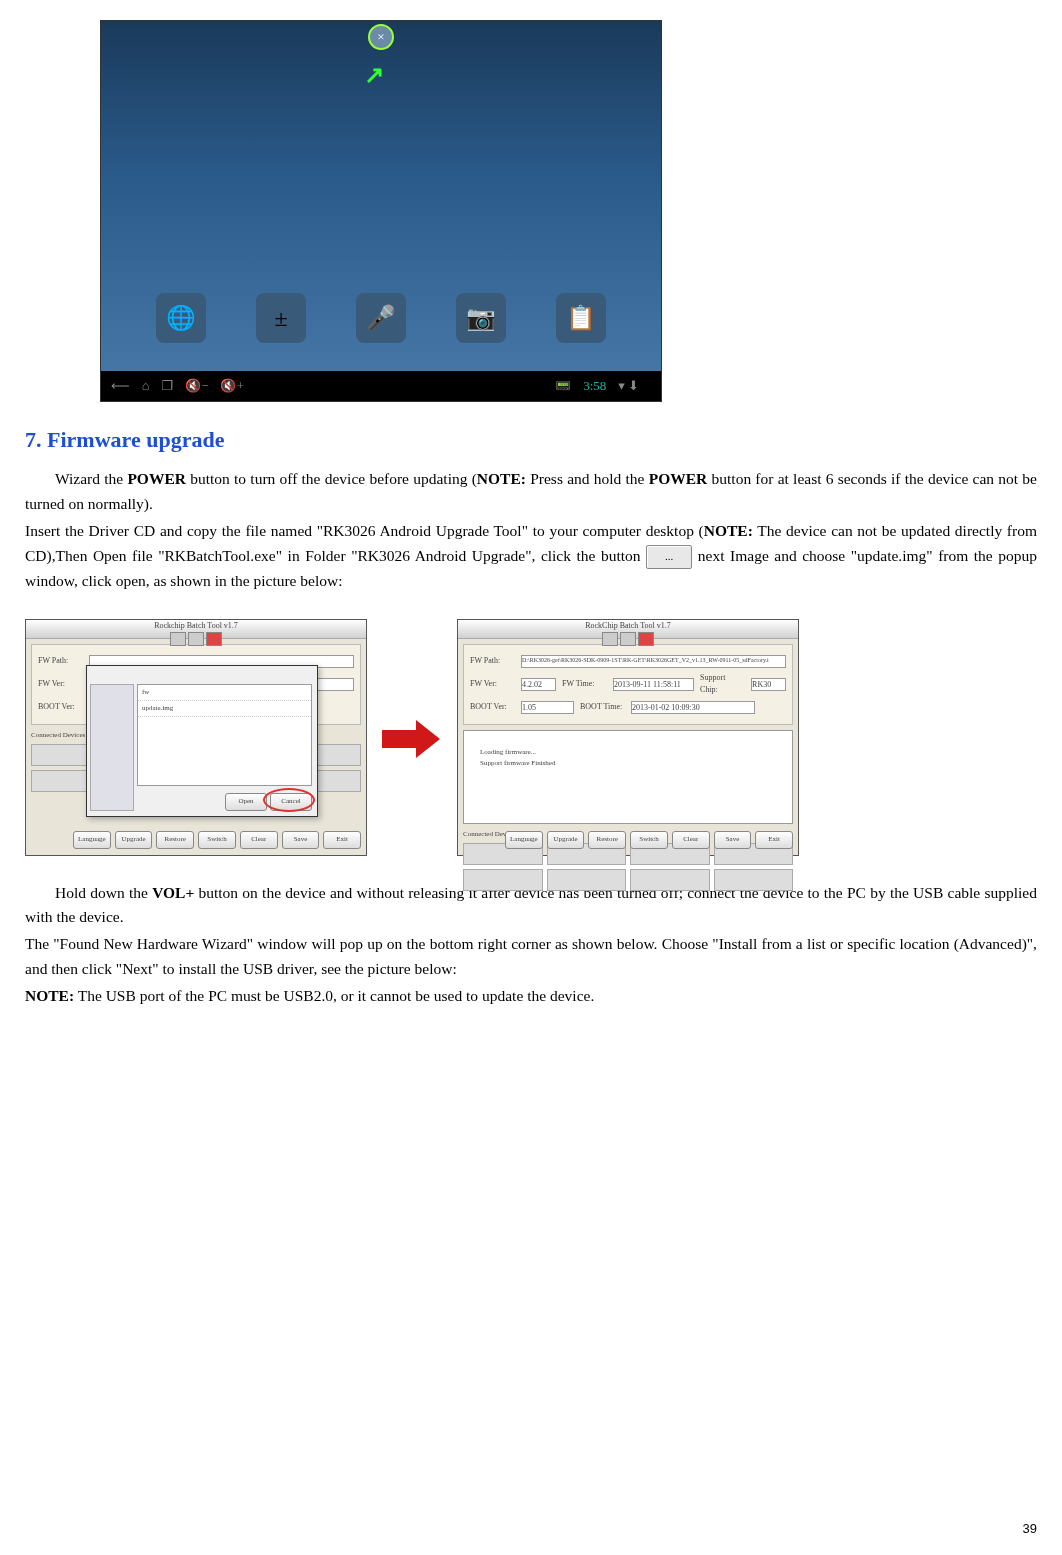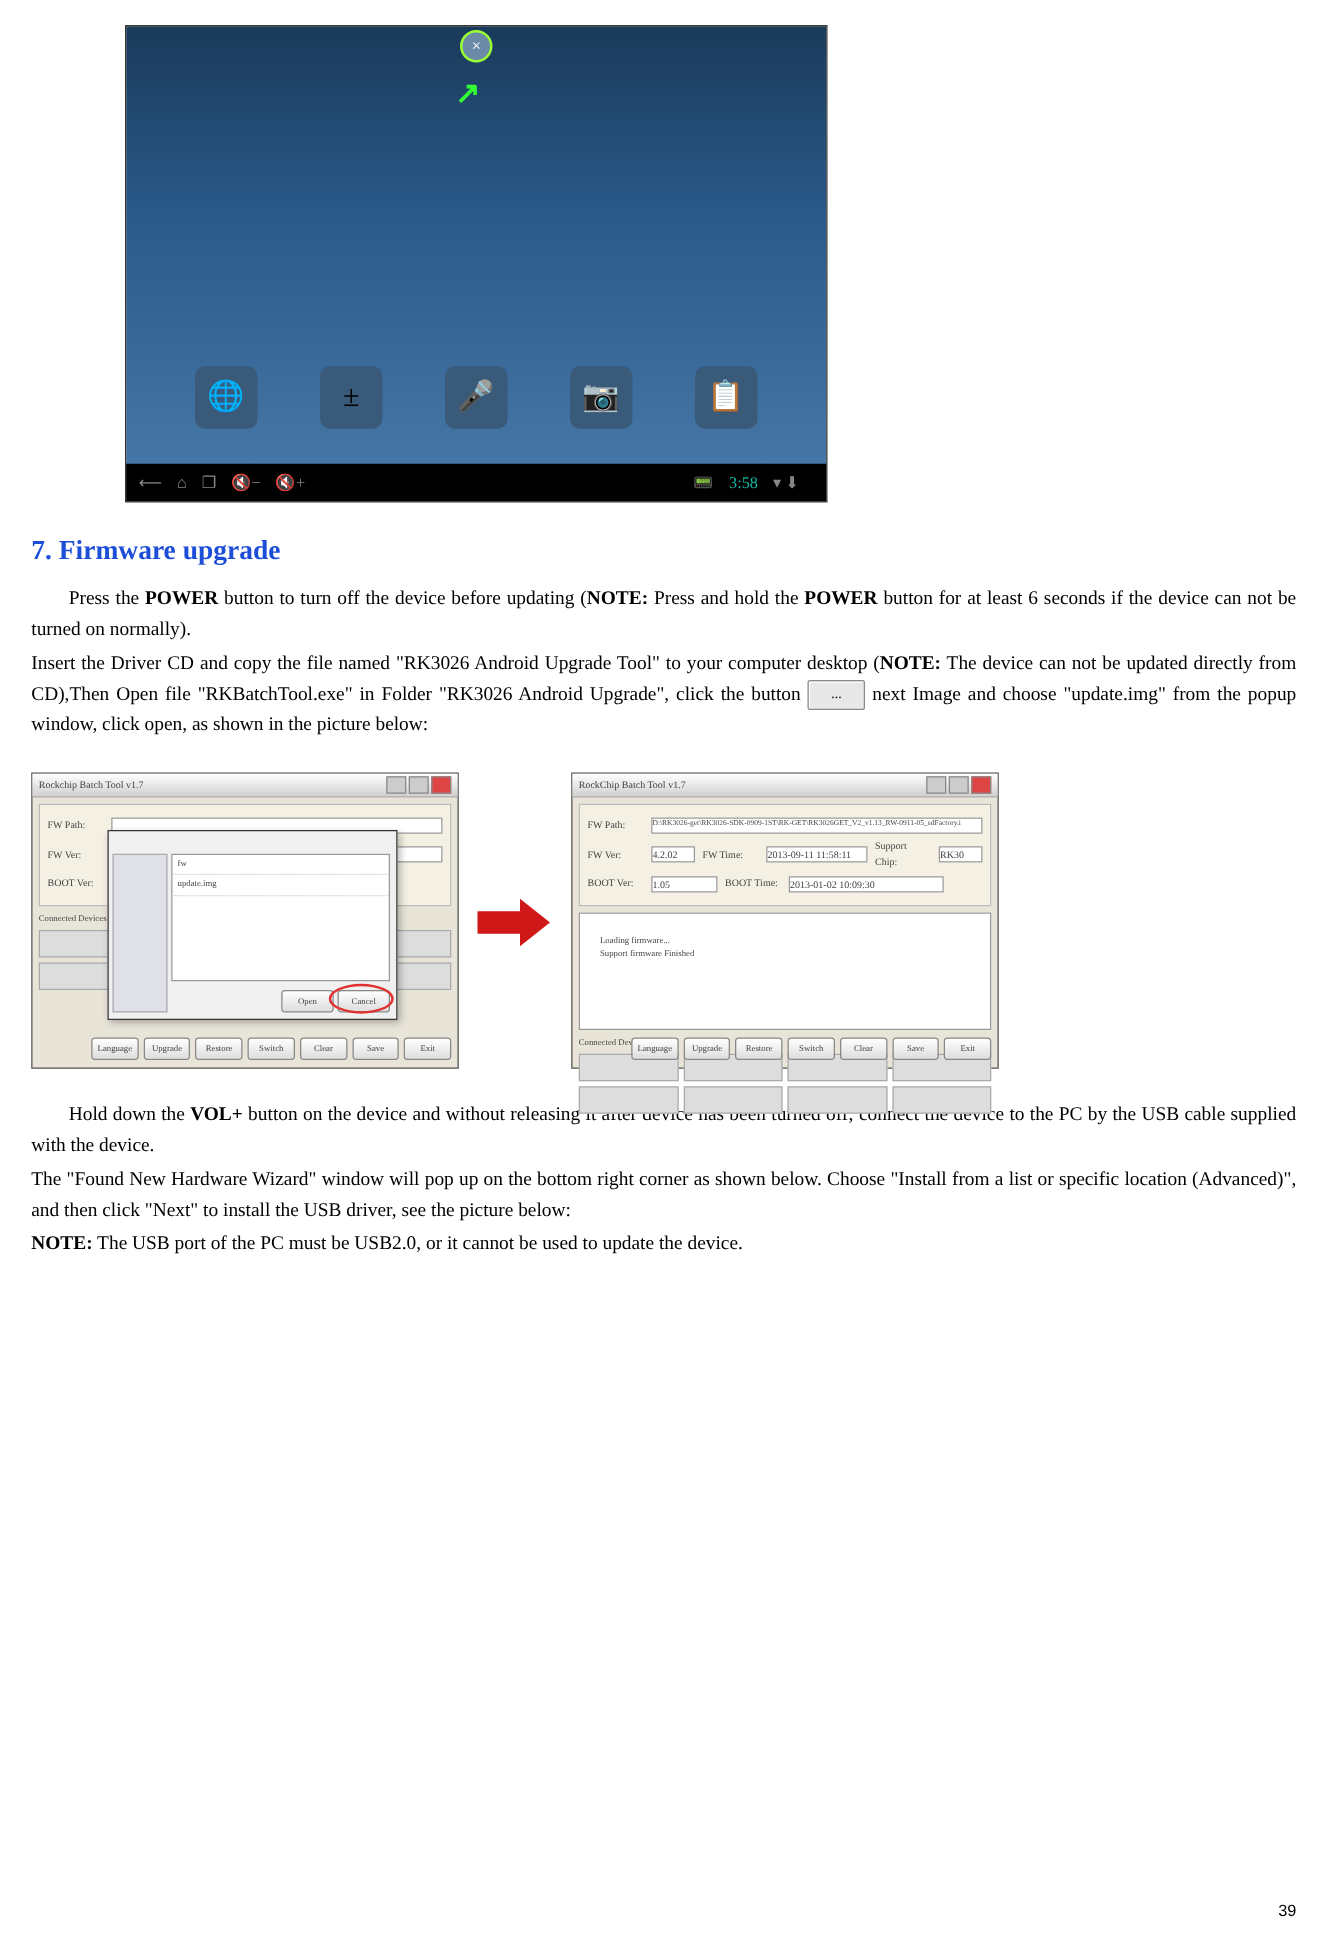--- a/index.html
+++ b/index.html
@@ -119,20 +119,21 @@
       color: #444;
     }
     .tool-titlebar {
       height: 18px;
       background: linear-gradient(180deg, #fff 0%, #d0d0d0 100%);
       border-bottom: 1px solid #aaa;
       display: flex;
       align-items: center;
       padding: 0 5px;
       justify-content: space-between;
+      flex-direction: column;
     }
     .tool-titlebar .wbtns { display: flex; gap: 2px; }
     .tool-titlebar .wbtn { width: 14px; height: 12px; background: #ccc; border: 1px solid #888; }
     .tool-titlebar .wbtn.close { background: #d44; }
     .tool-section {
       margin: 5px;
       padding: 6px;
       border: 1px solid #bbb;
       background: #f4f0e4;
     }
@@ -260,21 +261,21 @@
     <div class="spacer"></div>
     <span>📟</span>
     <span class="tablet-time">3:58</span>
     <span>▾ ⬇</span>
   </div>
 </div>
 
 <div class="heading">7. Firmware upgrade</div>
 
 <p class="body-text indent">
-  <span>Press the </span><span class="strong">POWER</span><span> button to turn off the device before updating (</span><span class="strong">NOTE:</span><span> Press and hold the </span><span class="strong">POWER</span><span> button for at least 6 seconds if the device can not be turned on normally).</span>
+  <span>Wizard the </span><span class="strong">POWER</span><span> button to turn off the device before updating (</span><span class="strong">NOTE:</span><span> Press and hold the </span><span class="strong">POWER</span><span> button for at least 6 seconds if the device can not be turned on normally).</span>
 </p>
 
 <p class="body-text">
   <span>Insert the Driver CD and copy the file named "RK3026 Android Upgrade Tool" to your computer desktop (</span><span class="strong">NOTE:</span><span> The device can not be updated directly from CD),Then Open file "RKBatchTool.exe" in Folder "RK3026 Android Upgrade", click the button </span><span class="browse-btn">...</span><span> </span><span> next Image and choose "update.img" from the popup window, click open, as shown in the picture below:</span>
 </p>
 
 <div class="tool-screenshots">
 
   <div class="tool-window">
     <div class="tool-titlebar">

